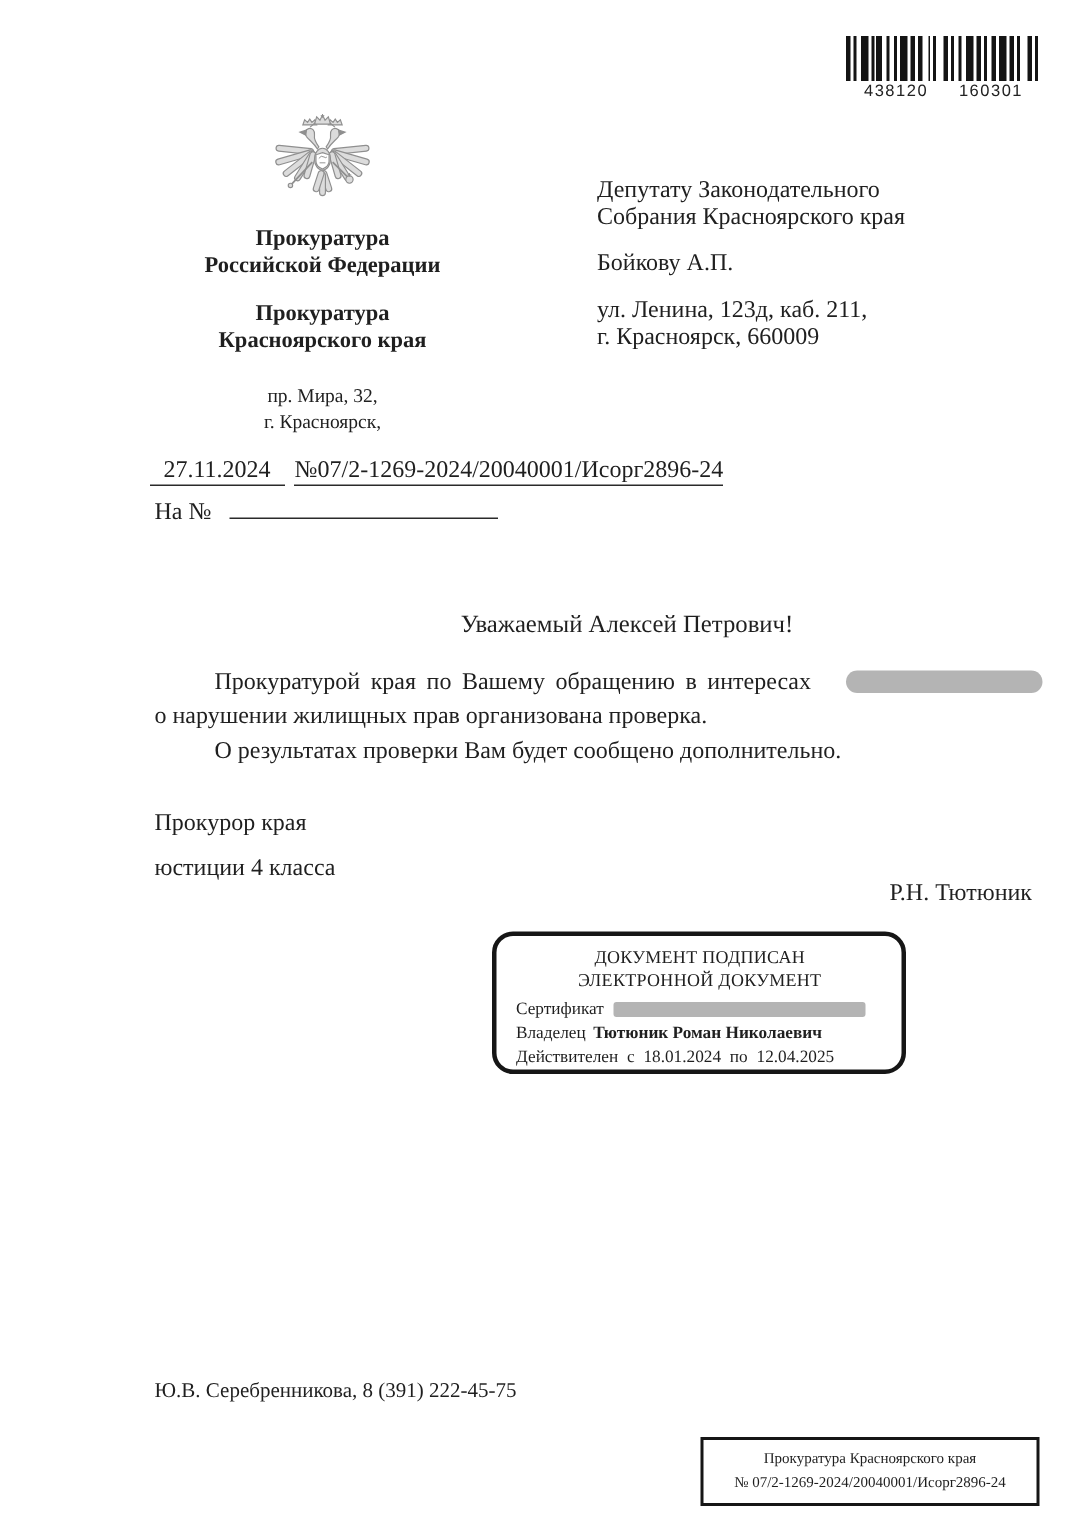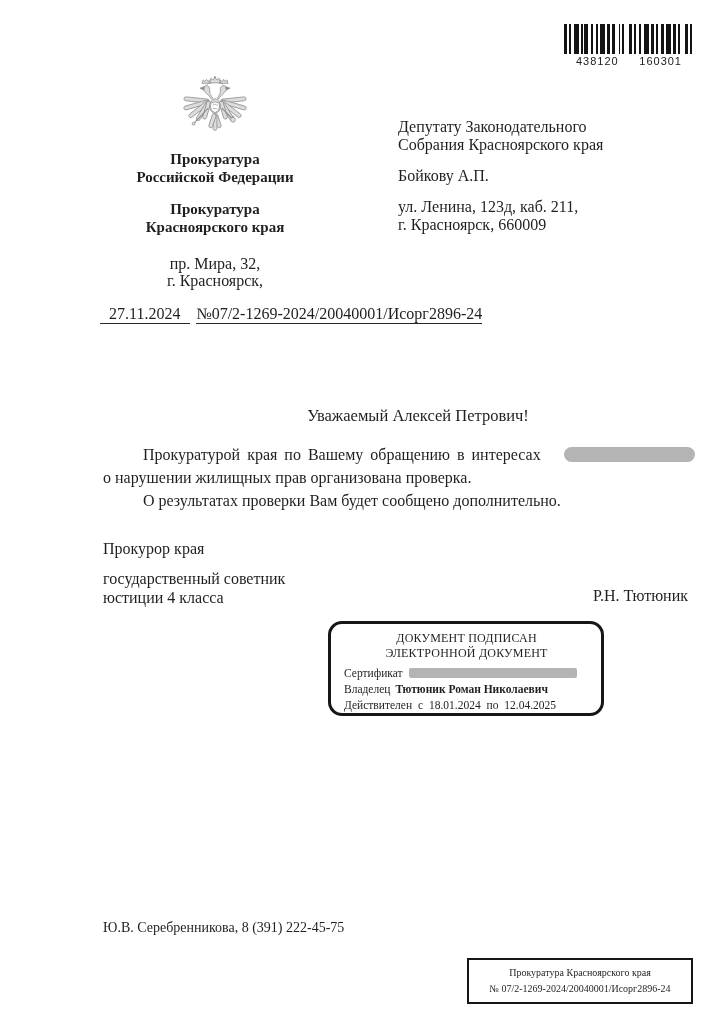--- a/index.html
+++ b/index.html
@@ -17,21 +17,21 @@
   .bc-space { height:100%; }
   .bc-nums { display:flex; justify-content:space-between; padding:0 10px 0 12px;
     font-family:"Liberation Sans","DejaVu Sans",sans-serif; font-size:11px;
     letter-spacing:1px; color:#222; margin-top:1px; }
 
   
   .letterhead { position:absolute; left:95px; top:76px; width:240px; text-align:center; }
   .emblem { width:74px; height:68px; margin:0 auto 6px auto; }
   .lh-bold { font-weight:bold; font-size:15px; line-height:18px; }
   .lh-bold2 { margin-top:14px; }
-  .lh-addr { margin-top:20px; font-size:16px; line-height:16.5px; }
+  .lh-addr { margin-top:20px; font-size:13px; line-height:16.5px; }
 
   
   .recipient { position:absolute; left:398px; top:118px; width:240px; font-size:16px; line-height:18px; }
   .rec-name { margin-top:13px; }
   .rec-addr { margin-top:13px; }
 
   
   .ref-line { position:absolute; left:100px; top:305px; font-size:16px; white-space:nowrap; }
   .u { border-bottom:1.4px solid #2a2a2a; padding-bottom:1px; }
   .u-date { padding-left:9px; padding-right:10px; }
@@ -208,35 +208,35 @@
       <div>Собрания Красноярского края</div>
     </div>
     <div class="rec-name">Бойкову А.П.</div>
     <div class="rec-addr">
       <div>ул. Ленина, 123д, каб. 211,</div>
       <div>г. Красноярск, 660009</div>
     </div>
   </div>
 
   <div class="ref-line"><span class="u u-date">27.11.2024</span><span class="ref-gap"></span><span class="u"><span>№</span><span>07/2-1269-2024/20040001/Исорг2896-24</span></span></div>
+  <div class="reply-line"><span>На №</span><span class="blank-line"></span></div>
 
   <div class="salutation">Уважаемый Алексей Петрович!</div>
 
   <div class="body-par">
     <div class="b-line1">
       <span class="txt">Прокуратурой края по Вашему обращению в интересах</span>
       <span class="redaction-pill" style="background: rgb(180, 180, 180);"></span>
     </div>
     <div>о нарушении жилищных прав организована проверка.</div>
     <div class="indent">О результатах проверки Вам будет сообщено дополнительно.</div>
   </div>
 
   <div class="sign-position">Прокурор края</div>
   <div class="sign-rank">
-    <div>государственный советник</div>
     <div>юстиции 4 класса</div>
   </div>
   <div class="sign-name">Р.Н. Тютюник</div>
 
   <div class="stamp-box">
     <div class="stamp-title">
       <div>ДОКУМЕНТ ПОДПИСАН</div>
       <div>ЭЛЕКТРОННОЙ ДОКУМЕНТ</div>
     </div>
     <div class="stamp-row first">

